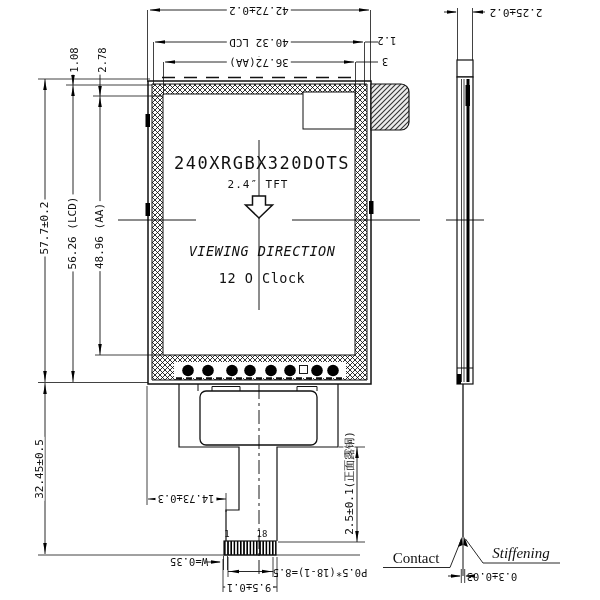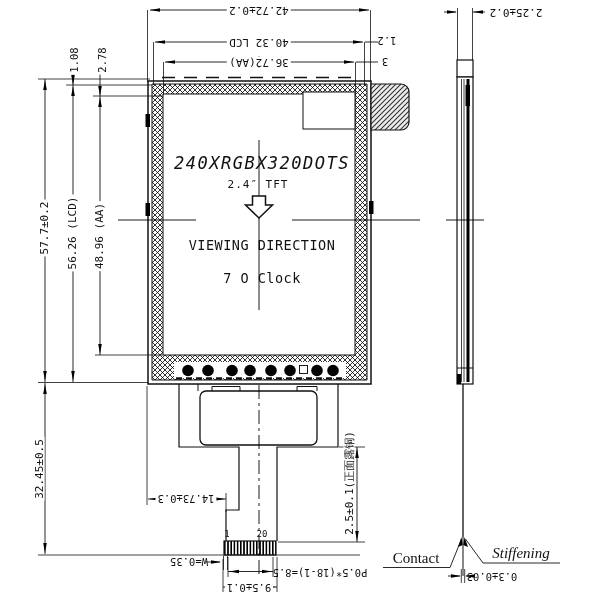--- a/index.html
+++ b/index.html
@@ -193,24 +193,24 @@
         <path d="M276,587 l-10,-1.8 l0,3.6 z"></path>
     <path d="M357,448 l-1.8,10 l3.6,0 z"></path>
         <path d="M357,541 l-1.8,-10 l3.6,0 z"></path>
     <path d="M457,12 l-10,-1.8 l0,3.6 z"></path>
         <path d="M473,12 l10,-1.8 l0,3.6 z"></path>
     <path d="M461,576 l-10,-1.8 l0,3.6 z"></path>
         <path d="M465,576 l10,-1.8 l0,3.6 z"></path>
   </g>
 </svg>
 
-<div class="t title1" style="left:262px;top:163px;font-style:italic;">240XRGBX320DOTS</div>
+<div class="t title1" style="left:262px;top:163px;">240XRGBX320DOTS</div>
 <div class="t title2" style="left:258px;top:184px;">2.4″   TFT</div>
-<div class="t body13" style="left:262px;top:246px;">VIEWING DIRECTION</div>
-<div class="t body13" style="left:262px;top:279px;">7 O Clock</div>
+<div class="t body13" style="left:262px;top:252px;font-style:italic;">VIEWING DIRECTION</div>
+<div class="t body13" style="left:262px;top:279px;">12 O Clock</div>
 
 <div class="t r180 bg" style="left:259px;top:10px;">42.72±0.2</div>
 <div class="t r180 bg" style="left:259px;top:42px;">40.32 LCD</div>
 <div class="t r180 bg" style="left:259px;top:62px;">36.72(AA)</div>
 <div class="t r180 small" style="left:387px;top:41px;">1.2</div>
 <div class="t r180 small" style="left:385px;top:62px;">3</div>
 
 <div class="t r270 bg" style="left:44px;top:228px;">57.7±0.2</div>
 <div class="t r270 bg" style="left:72px;top:233px;">56.26 (LCD)</div>
 <div class="t r270 bg" style="left:99px;top:236px;">48.96 (AA)</div>
@@ -222,18 +222,18 @@
 <div class="t r180 small" style="left:189px;top:562px;">W=0.35</div>
 <div class="t r180 small" style="left:320px;top:573px;">P0.5*(18-1)=8.5</div>
 <div class="t r180 small bg" style="left:249px;top:588px;">9.5±0.1</div>
 
 <div class="t r270 bg" style="left:349px;top:483px;">2.5±0.1(正面露铜)</div>
 
 <div class="t r180" style="left:516px;top:12px;">2.25±0.2</div>
 <div class="t r180 small" style="left:492px;top:577px;">0.3±0.03</div>
 
 <div class="t tiny" style="left:227px;top:534px;">1</div>
-<div class="t tiny" style="left:262px;top:534px;">20</div>
+<div class="t tiny" style="left:262px;top:534px;">18</div>
 
 <div class="t serif" style="left:416px;top:558px;">Contact</div>
 <div class="t serif" style="left:521px;top:553px;font-style:italic;">Stiffening</div>
 
 </div>
 
 </body></html>

